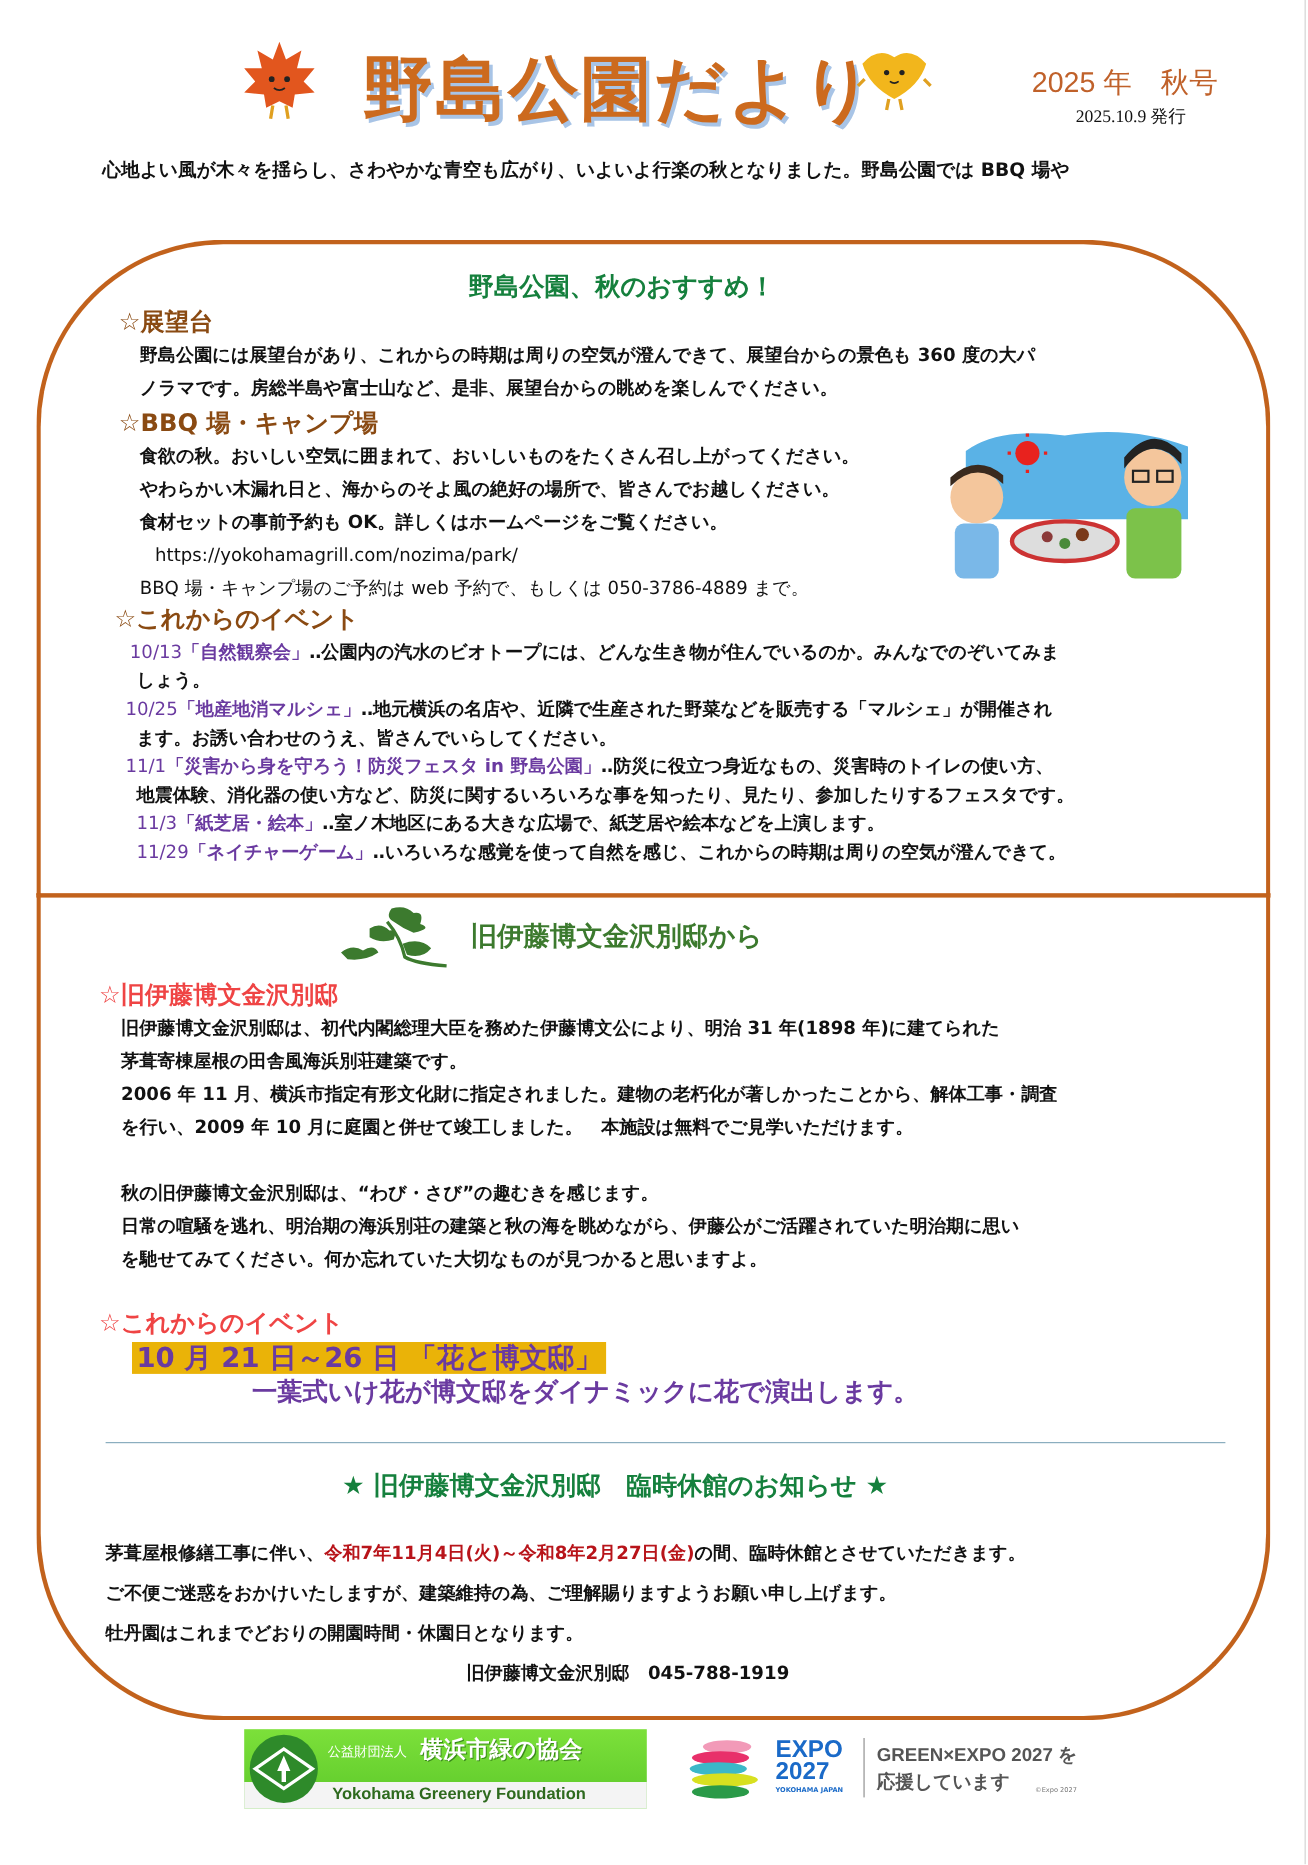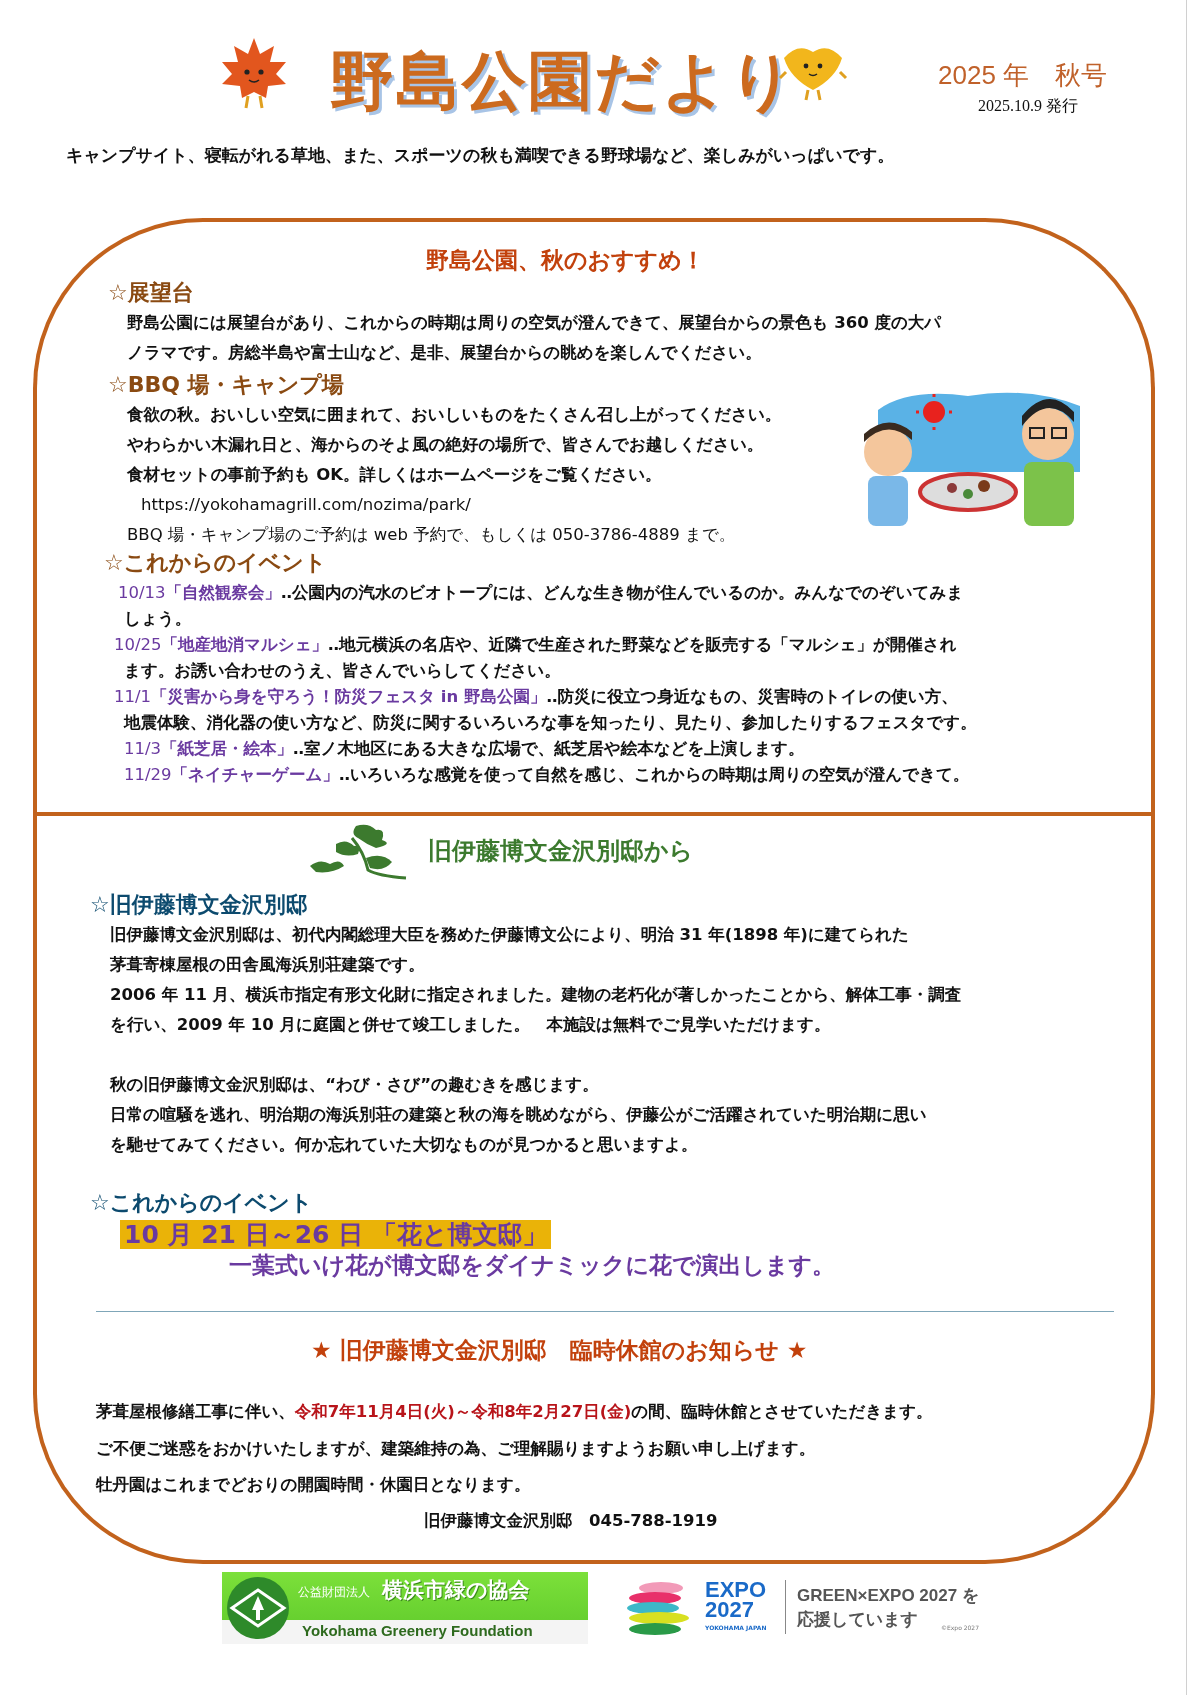--- a/index.html
+++ b/index.html
@@ -18,23 +18,23 @@
   .intro p { white-space: nowrap; }
   .intro .l1 { padding-left: 27px; }
 
   
   .frame-top { position: absolute; left: 33px; top: 218px; width: 1122px; height: 596px;
                border: 4px solid #c2621c; border-bottom: none; border-radius: 170px 170px 0 0; }
   .frame-divider { position: absolute; left: 33px; top: 812px; width: 1122px; height: 4px; background: #c2621c; }
   .frame-bottom { position: absolute; left: 33px; top: 812px; width: 1122px; height: 752px;
                   border: 4px solid #c2621c; border-top: none; border-radius: 0 0 170px 170px; }
 
-  .sec-title { position: absolute; font-size: 23px; color: #c2410c; white-space: nowrap; }
+  .sec-title { position: absolute; font-size: 23px; color: #15803d; white-space: nowrap; }
   .h-brown { position: absolute; font-size: 22px; color: #8a4a12; white-space: nowrap; }
-  .h-red { position: absolute; font-size: 22px; color: #0c4a6e; white-space: nowrap; }
+  .h-red { position: absolute; font-size: 22px; color: #ef4444; white-space: nowrap; }
   .body-line { position: absolute; font-size: 16.5px; white-space: nowrap; line-height: 30px; }
   .ev { position: absolute; font-size: 16.5px; white-space: nowrap; line-height: 26px; }
   .ev .d { color: #6a3aa0; font-weight: normal; }
   .ev .n { color: #6a3aa0; }
   .url { font-weight: normal; font-family: "DejaVu Sans", sans-serif; }
 
   .pine-title { position: absolute; left: 428px; top: 835px; font-size: 24px; color: #3c7a2e; white-space: nowrap; }
   .hl { background: #eab308; color: #6a3aa0; font-size: 25px; padding: 0 4px; }
   .purple-big { position: absolute; font-size: 23px; color: #6a3aa0; white-space: nowrap; }
   .rule { position: absolute; left: 96px; top: 1311px; width: 1018px; height: 1px; background: #7fa6b8; }
@@ -62,21 +62,21 @@
     <circle cx="28" cy="24" r="2.4" fill="#222"></circle>
       <circle cx="42" cy="24" r="2.4" fill="#222"></circle>
     <path d="M31 32 Q35 35 39 32" stroke="#222" stroke-width="1.5" fill="none"></path>
     <path d="M8 30 L2 36 M62 30 L68 36 M30 48 L28 58 M40 48 L42 58" stroke="#e0a020" stroke-width="3"></path>
   </svg>
   <div class="issue">2025 年　秋号</div>
   <div class="issued">2025.10.9 発行</div>
 </div>
 
 <div class="intro">
-  <p>キャンプサイト、寝転がれる草地、また、スポーツの秋も満喫できる野球場など、楽しみがいっぱいです。</p>
+  <p class="l1">心地よい風が木々を揺らし、さわやかな青空も広がり、いよいよ行楽の秋となりました。野島公園では BBQ 場や</p>
 </div>
 
 <div class="frame-top"></div>
 <div class="frame-divider"></div>
 <div class="frame-bottom"></div>
 
 <div>
   <div class="sec-title" style="left:426px;top:245px;">野島公園、秋のおすすめ！</div>
 
   <div class="h-brown" style="left:108px;top:278px;">☆展望台</div>

